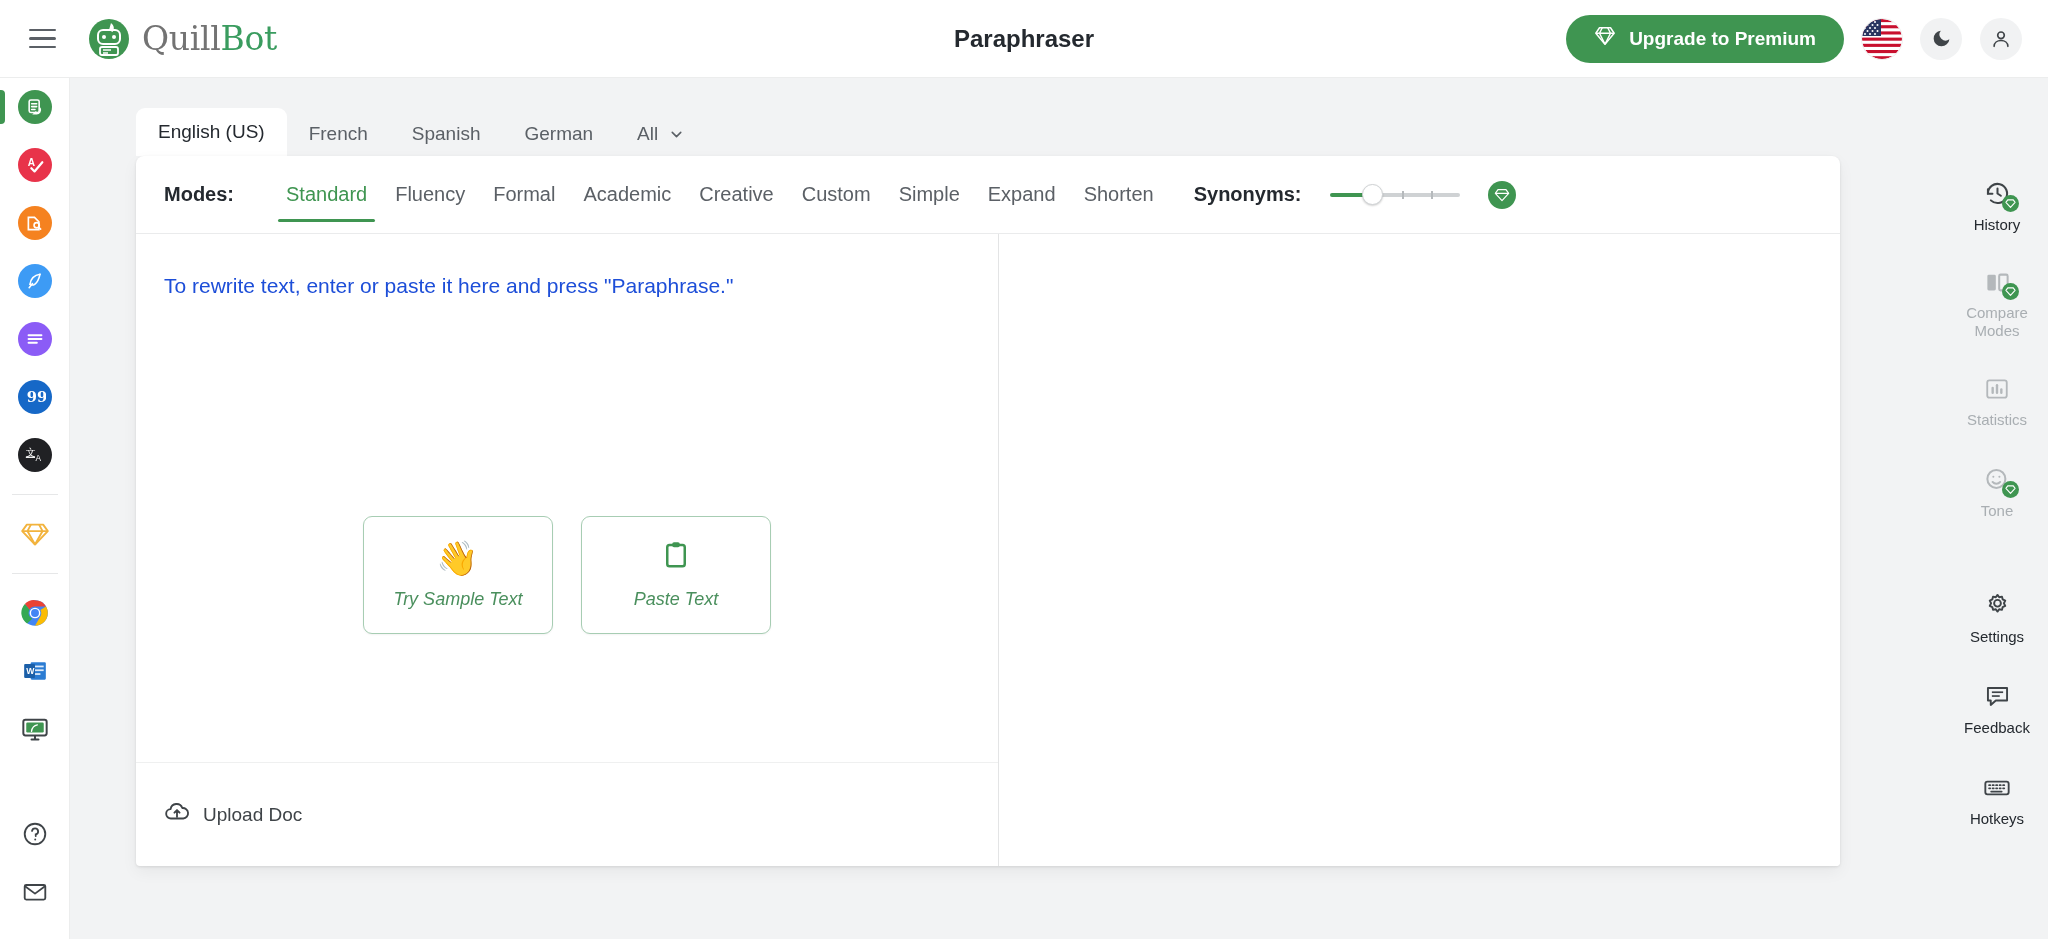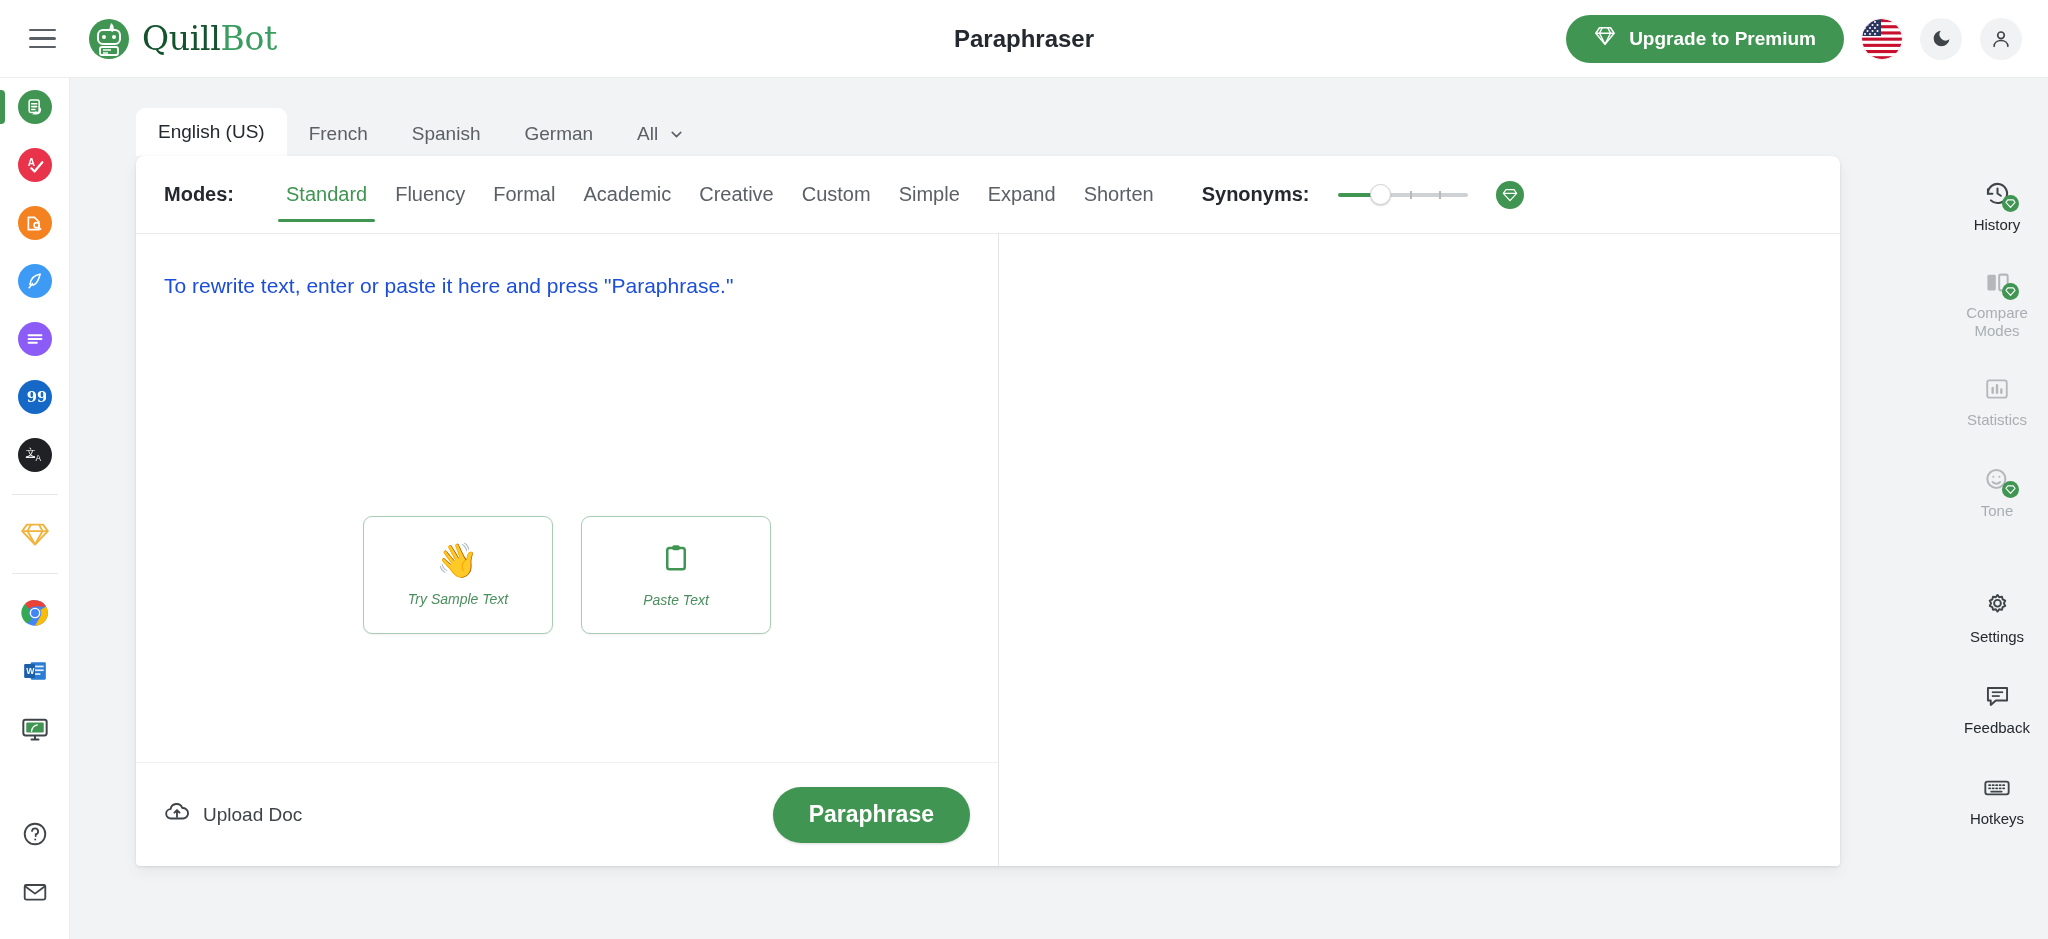--- a/index.html
+++ b/index.html
@@ -25,21 +25,21 @@
     gap: 6px; cursor: pointer;
   }
   .hamburger span { display: block; width: 27px; height: 2.5px; background: #5b6066; border-radius: 2px; }
 
   .logo-wrap { display: flex; align-items: center; margin-left: 24px; gap: 12px; }
   .logo-mark { width: 42px; height: 42px; }
   .logo-text {
     font-family: "DejaVu Serif", serif;
     font-size: 33px; font-weight: 400; letter-spacing: -0.3px;
   }
-  .logo-text .q { color: #14532d; margin-top: 9px; }
+  .logo-text .q { color: #737373; margin-top: 9px; }
   .logo-text .b { color: #3a9c5f; }
 
   .page-title {
     position: absolute; left: 0; right: 0; text-align: center;
     font-size: 24px; font-weight: bold; color: #24292f;
     pointer-events: none;
   }
 
   .header-right {
     margin-left: auto; display: flex; align-items: center;
@@ -128,21 +128,21 @@
   .mode {
     font-size: 20px; color: #5b6066; padding: 0 14px;
     height: 52px; display: flex; align-items: center;
     cursor: pointer; position: relative;
   }
   .mode.active { color: #3f9551; }
   .mode.active::after {
     content: ""; position: absolute; bottom: -1px; left: 6px; right: 6px;
     height: 3px; background: #3f9551; border-radius: 2px;
   }
-  .syn-group { display: flex; align-items: center; margin-left: 34px; gap: 28px; }
+  .syn-group { display: flex; align-items: center; margin-left: 26px; gap: 28px; }
   .syn-label { font-size: 20px; font-weight: bold; color: #24292f; }
   .slider {
     position: relative; width: 130px; height: 22px;
     display: flex; align-items: center; cursor: pointer;
   }
   .slider .track-filled {
     position: absolute; left: 0; width: 42px; height: 4px;
     background: #3f9551; border-radius: 2px;
   }
   .slider .track-rest {
@@ -177,21 +177,21 @@
   }
   .qcard {
     width: 190px; height: 118px;
     border: 1px solid #a7cdb3; border-radius: 9px;
     background: #fff;
     display: flex; flex-direction: column; align-items: center; justify-content: center;
     gap: 14px; cursor: pointer;
     box-shadow: 0 1px 2px rgba(0,0,0,0.05);
   }
   .qcard-label {
-    font-size: 14px; font-style: italic; color: #4a8f5d;
+    font-size: 18px; font-style: italic; color: #4a8f5d;
   }
   .qcard-emoji { font-size: 34px; line-height: 1; }
 
   .input-footer {
     position: absolute; bottom: 0; left: 0; width: 862px; height: 104px;
     display: flex; align-items: center; padding: 0 28px;
     border-top: 1px solid #eff0f0;
   }
   .upload-doc {
     display: flex; align-items: center; gap: 13px;
@@ -569,23 +569,20 @@
         <div class="input-footer">
           <div class="upload-doc">
             <span>
               <svg width="26" height="26" viewBox="0 0 24 24" fill="none" stroke="#3f4448" stroke-width="1.7" stroke-linecap="round" stroke-linejoin="round">
                 <path d="M6.5 18a4.3 4.3 0 0 1-.4-8.6 5.6 5.6 0 0 1 10.8-1.1A3.9 3.9 0 0 1 17.8 18z"></path>
                 <path d="M12 16.5V10.5M9.6 12.6L12 10.2l2.4 2.4"></path>
               </svg>
             </span>
             <span>Upload Doc</span>
           </div>
-          <button class="paraphrase-btn">
-            <span>Paraphrase</span>
-          </button>
         </div>
       </div>
 
       <div class="pane-divider"></div>
 
       <div class="pane-output"></div>
     </div>
   </div>
 </div>
 

